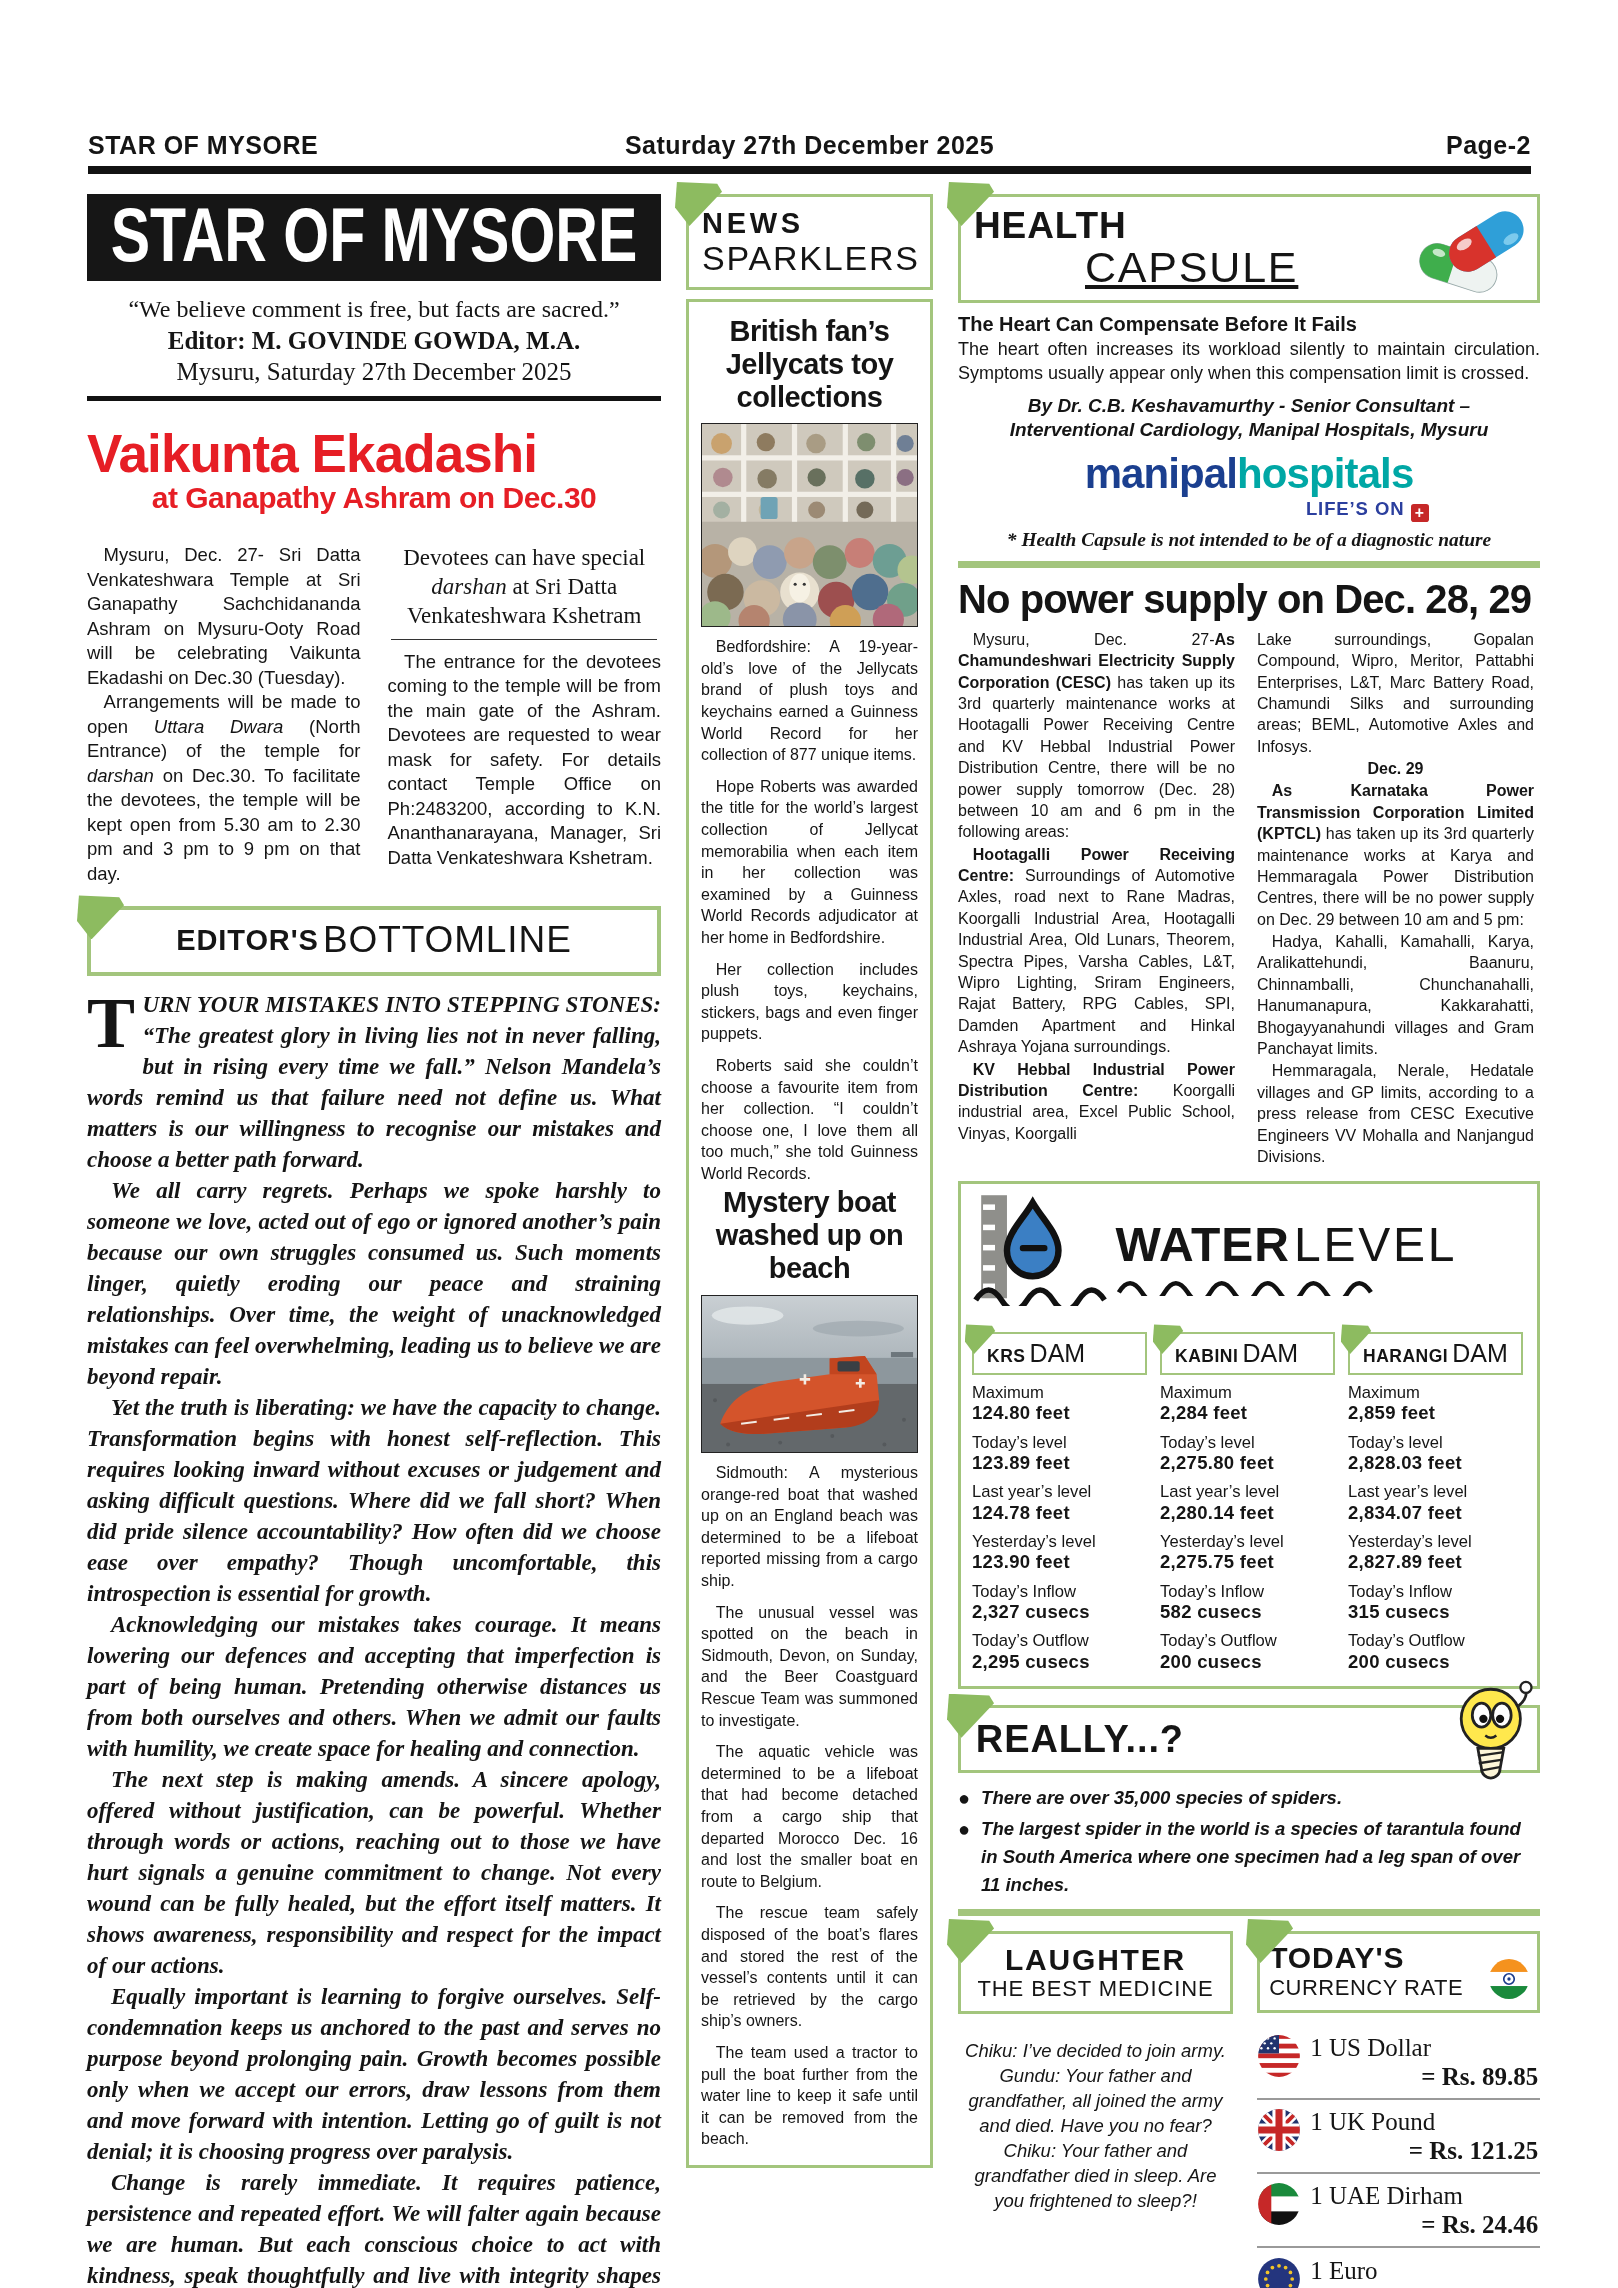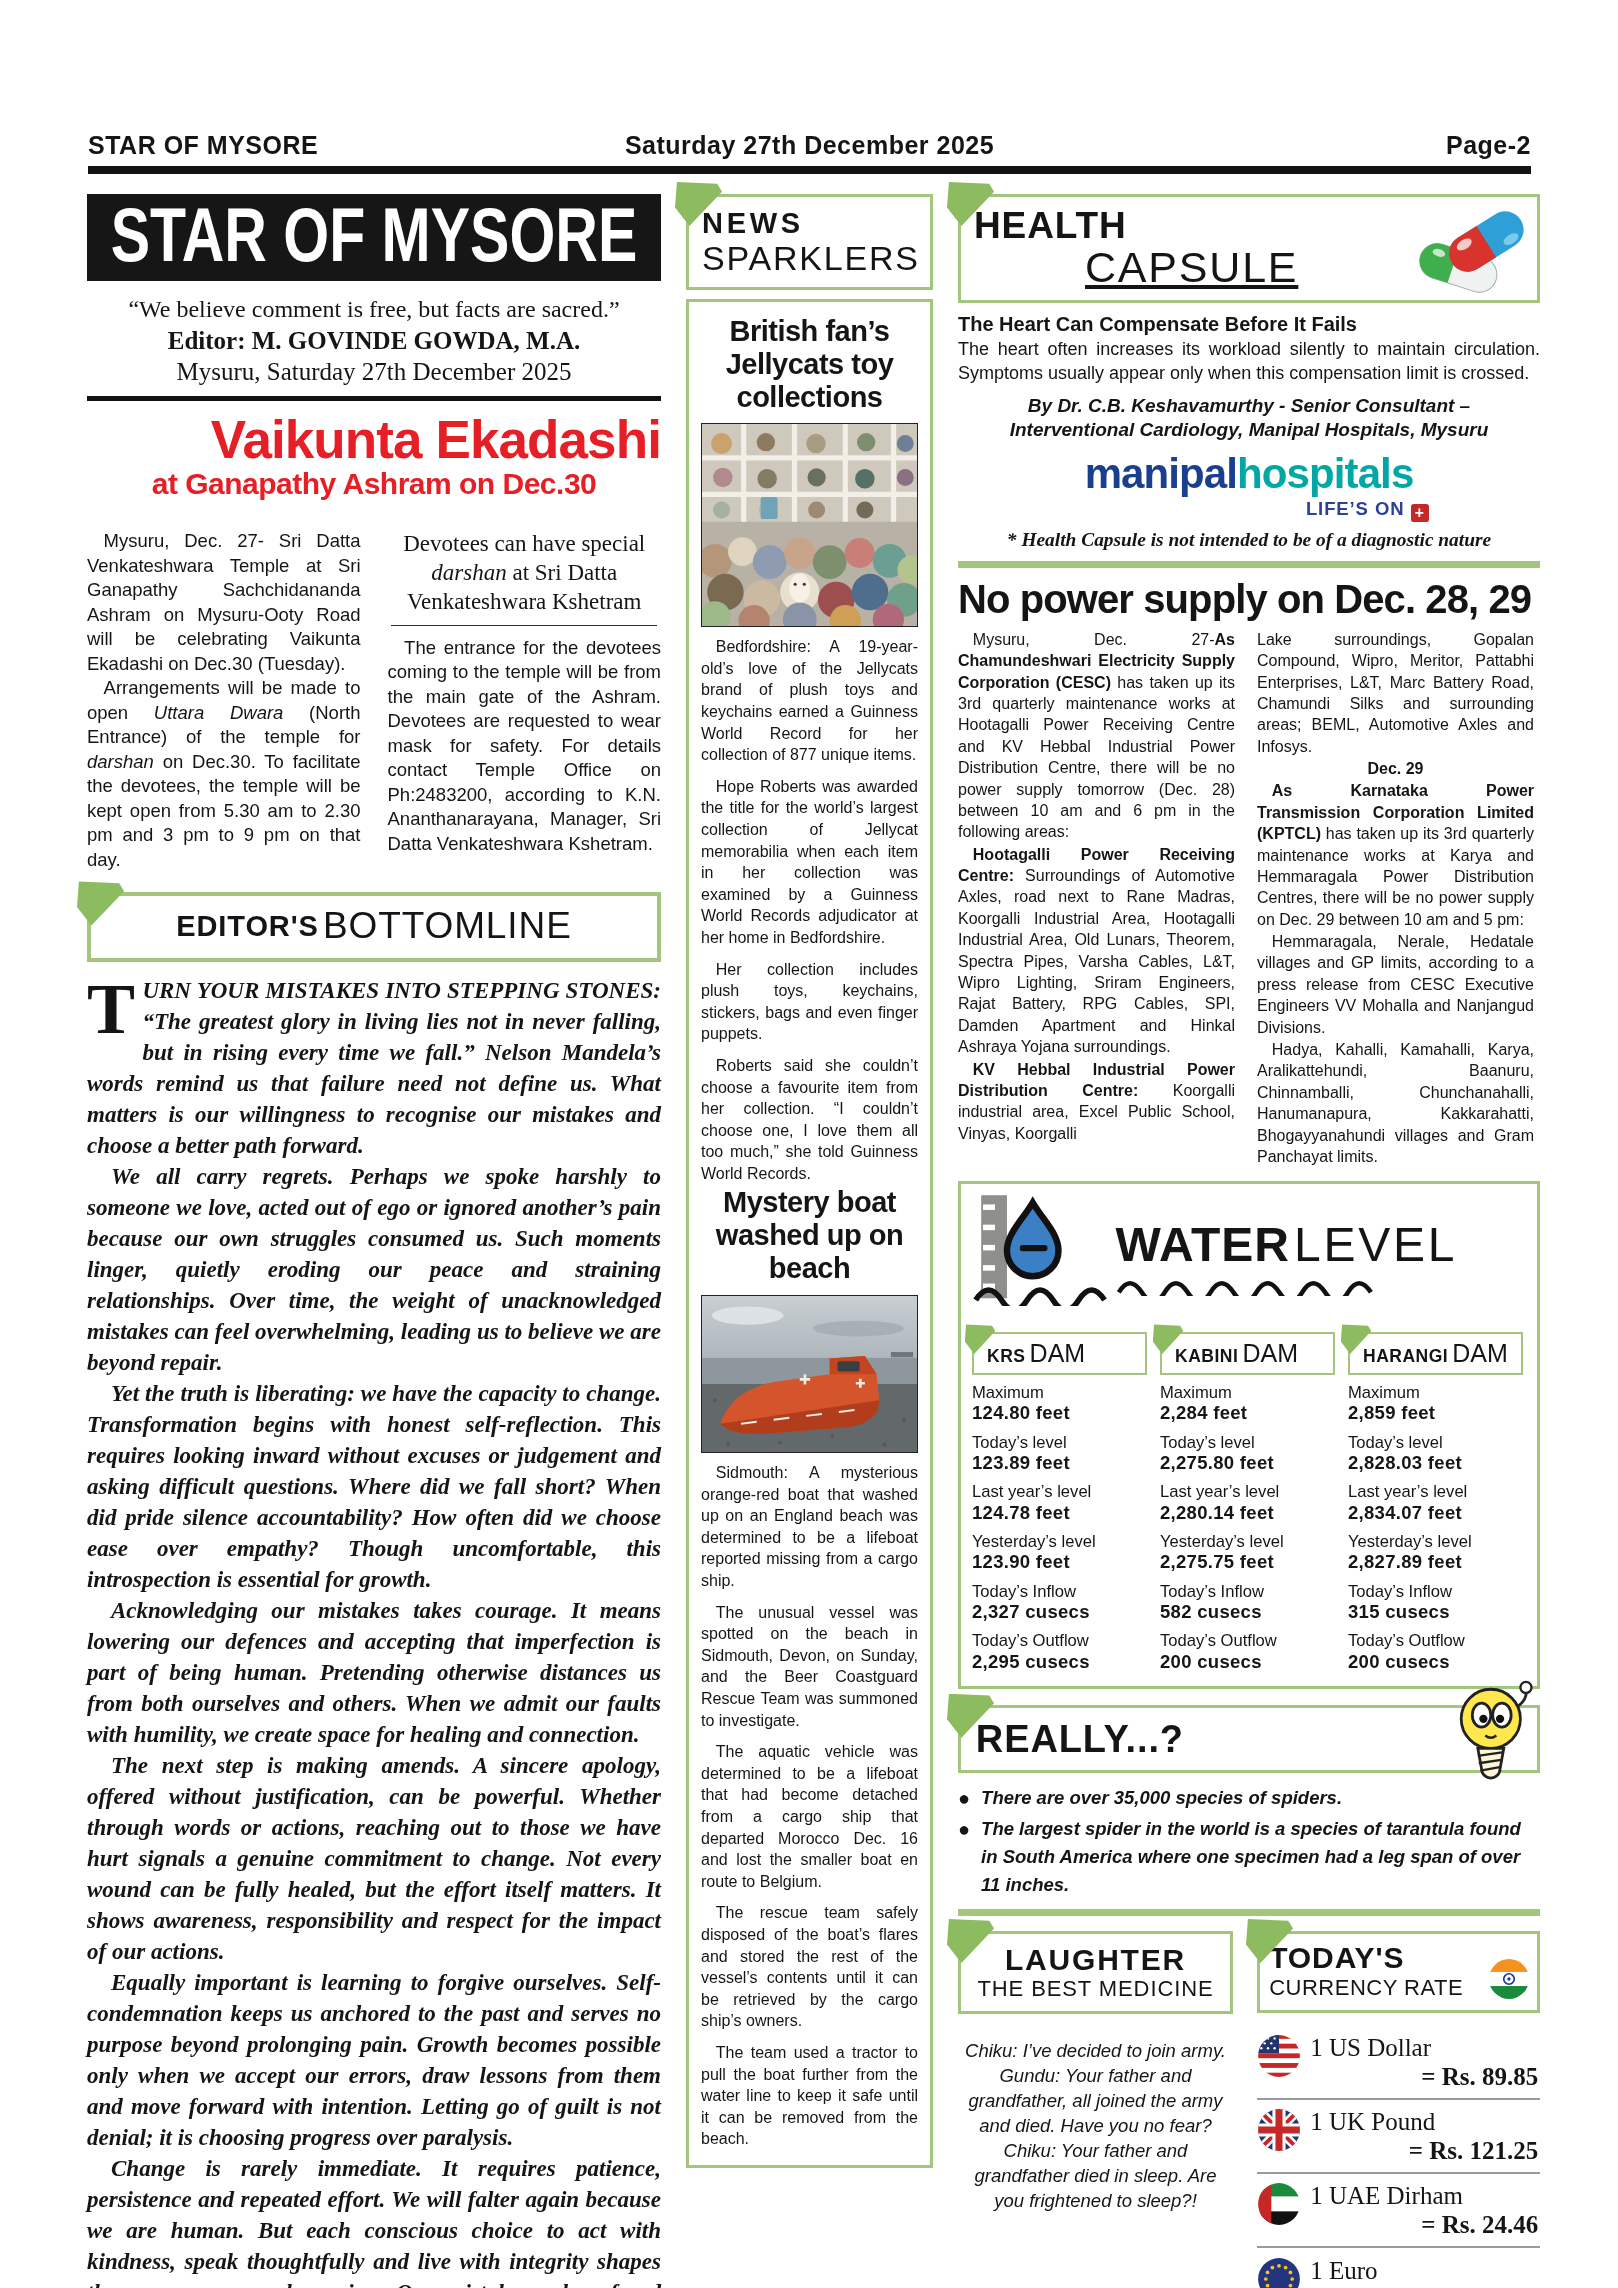--- a/index.html
+++ b/index.html
@@ -27,21 +27,21 @@
     clip-path:polygon(4% 0,88% 4%,98% 22%,30% 100%,0 58%);}
   .cflag.small{width:31px;height:29.5px;top:-10px;left:-9.2px;}
 
   
   .masthead{background:#161616;color:#fff;text-align:center;padding:13px 0 14.8px;}
   .masthead span{display:inline-block;font:700 59px/59px var(--sans);letter-spacing:0;transform:scaleY(1.28);}
   .quote{font:400 24px/31px var(--serif);text-align:center;margin-top:13px;}
   .edline{font:700 25px/31px var(--serif);text-align:center;}
   .dateline{font:400 25px/31px var(--serif);text-align:center;}
   .lrule{height:5.5px;background:#121212;margin-top:9.2px;}
-  .vhead{font:700 53px/55px var(--sans);color:var(--red);text-align:right;margin-top:11px;letter-spacing:-0.9px;}
+  .vhead{font:700 53px/55px var(--sans);color:var(--red);text-align:left;margin-top:25px;letter-spacing:-0.9px;}
   .vsub{font:700 30px/33px var(--sans);color:var(--red);text-align:center;letter-spacing:-0.5px;}
   .vbody{display:flex;gap:27px;margin-top:29px;}
   .vcol{width:278px;font:400 18.5px/24.5px var(--sans);text-align:justify;}
   .vcol p{text-indent:16.6px;}
   .vnote{font:400 23px/29px var(--serif);text-align:center;padding:0 5.5px;}
   .vnote .it{font-style:italic;}
   .vcol hr{border:none;border-top:1.8px solid #333;margin:9.2px 3.7px 9.2px;}
   .ebhead{margin-top:20px;border:4.6px solid var(--green);padding:9.2px 7.4px 11px;text-align:center;}
   .ebhead .b1{font:700 29px var(--sans);letter-spacing:0.9px;vertical-align:middle;}
   .ebhead .b2{font:400 37px var(--sans);letter-spacing:0.9px;vertical-align:middle;}
@@ -344,22 +344,22 @@
       <div class="powercols">
         <div class="pcol">
           <p><span>Mysuru, Dec. 27-</span><b>As Chamundeshwari Electricity Supply Corporation (CESC)</b><span> has taken up its 3rd quarterly maintenance works at Hootagalli Power Receiving Centre and KV Hebbal Industrial Power Distribution Centre, there will be no power supply tomorrow (Dec. 28) between 10 am and 6 pm in the following areas:</span></p>
           <p><b>Hootagalli Power Receiving Centre:</b><span> Surroundings of Automotive Axles, road next to Rane Madras, Koorgalli Industrial Area, Hootagalli Industrial Area, Old Lunars, Theorem, Spectra Pipes, Varsha Cables, L&amp;T, Wipro Lighting, Sriram Engineers, Rajat Battery, RPG Cables, SPI, Damden Apartment and Hinkal Ashraya Yojana surroundings.</span></p>
           <p><b>KV Hebbal Industrial Power Distribution Centre:</b><span> Koorgalli industrial area, Excel Public School, Vinyas, Koorgalli</span></p>
         </div>
         <div class="pcol">
           <p style="text-indent:0">Lake surroundings, Gopalan Compound, Wipro, Meritor, Pattabhi Enterprises, L&amp;T, Marc Battery Road, Chamundi Silks and surrounding areas; BEML, Automotive Axles and Infosys.</p>
           <p class="ctr">Dec. 29</p>
           <p><b>As Karnataka Power Transmission Corporation Limited (KPTCL)</b><span> has taken up its 3rd quarterly maintenance works at Karya and Hemmaragala Power Distribution Centres, there will be no power supply on Dec. 29 between 10 am and 5 pm:</span></p>
+          <p>Hadya, Kahalli, Kamahalli, Karya, Aralikattehundi, Baanuru, Chinnamballi, Chunchanahalli, Hanumanapura, Kakkarahatti, Bhogayyanahundi villages and Gram Panchayat limits.</p>
           <p>Hemmaragala, Nerale, Hedatale villages and GP limits, according to a press release from CESC Executive Engineers VV Mohalla and Nanjangud Divisions.</p>
-          <p>Hadya, Kahalli, Kamahalli, Karya, Aralikattehundi, Baanuru, Chinnamballi, Chunchanahalli, Hanumanapura, Kakkarahatti, Bhogayyanahundi villages and Gram Panchayat limits.</p>
         </div>
       </div>
 
       <div class="waterbox gbox">
         <div class="whead">
           <svg width="138" height="113" viewBox="0 0 150 122">
             <rect x="10" y="2" width="28" height="112" fill="#8f8f8b"></rect>
             <g fill="#fff">
                 <rect x="12" y="12" width="13" height="6"></rect>
                 <rect x="12" y="34" width="13" height="6"></rect>

